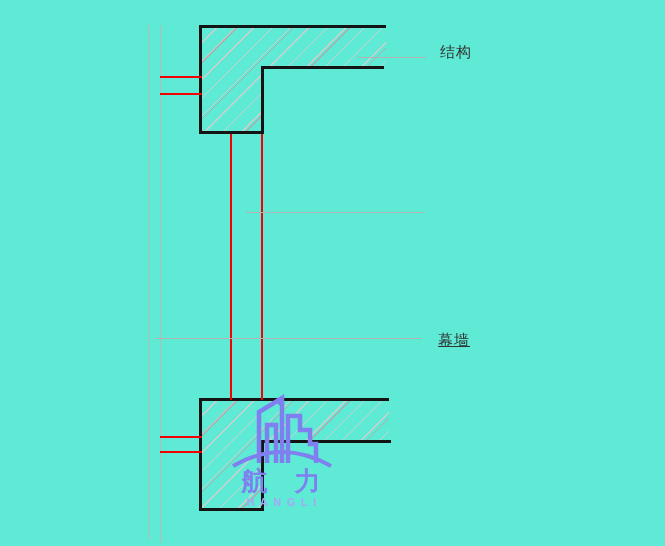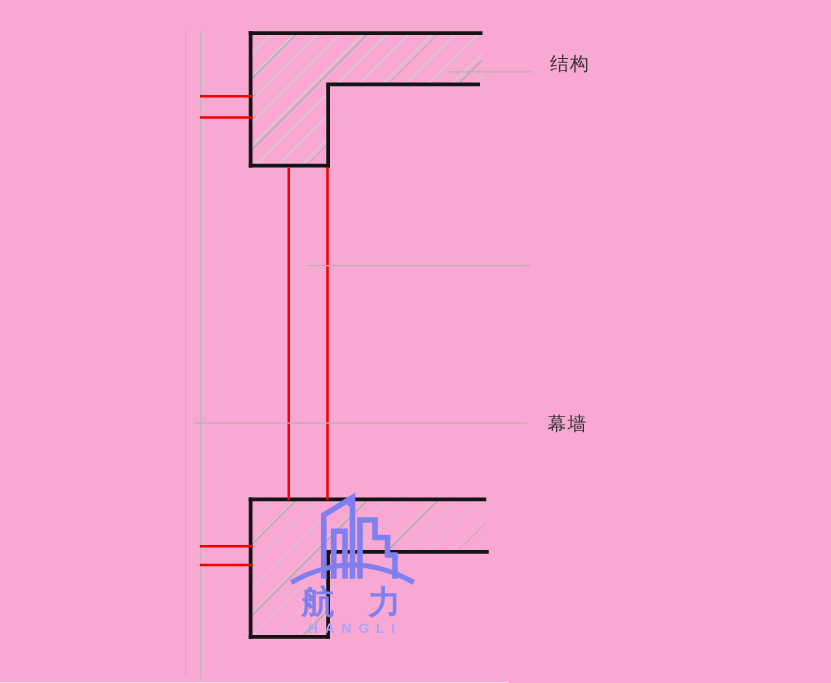--- a/index.html
+++ b/index.html
@@ -1,17 +1,17 @@
 <!DOCTYPE html>
 <html><head>
 <meta charset="utf-8">
 <style>
   html,body{margin:0;padding:0;background:#ffffff;}
   #canvas{
-    position:relative;width:665px;height:546px;background:#f9a8d4;overflow:hidden;
+    position:relative;width:665px;height:546px;background:#5eead4;overflow:hidden;
     font-family:"Liberation Sans","DejaVu Sans",sans-serif;
   }
   
   .gline{position:absolute;background:#b9b9b9;}
   .leader{position:absolute;background:#b3b3b3;height:1px;}
   
   .bline{position:absolute;background:#141414;}
   
   .hatch{
     position:absolute;
@@ -65,21 +65,21 @@
   <div class="rline" style="left:160px;top:76px;width:42px;height:2px;"></div>
   <div class="rline" style="left:160px;top:93px;width:42px;height:2px;"></div>
   <div class="rline" style="left:160px;top:436px;width:42px;height:2px;"></div>
   <div class="rline" style="left:160px;top:451px;width:42px;height:2px;"></div>
 
   <div class="leader" style="left:358px;top:57px;width:68px;"></div>
   <div class="leader" style="left:246px;top:212px;width:178px;"></div>
   <div class="leader" style="left:155px;top:338px;width:267px;"></div>
 
   <div class="label" style="left:440px;top:40px;">结构</div>
-  <div class="label" style="left:438px;top:328px;">幕墙</div>
+  <div class="label" style="left:438px;top:328px;text-decoration:underline;">幕墙</div>
 
   <svg id="logo" viewBox="0 0 112 124">
     <g stroke="#7f7ff0" stroke-width="4.5" fill="none" stroke-linejoin="miter">
       <path d="M33,75 V24 L56,10 V75"></path>
       <path d="M41,75 V37 H50 V75"></path>
       <path d="M62,75 V28 H74 V42 H84 V56 H90 V75"></path>
     </g>
     <path d="M50,14 L56,10 L56,20 Z" fill="#7f7ff0"></path>
     <path d="M7,78 Q56,50 105,78" stroke="#7f7ff0" stroke-width="4" fill="none"></path>
     <text x="60" y="102" text-anchor="middle" font-size="26" font-weight="bold" letter-spacing="10" fill="#7f7ff0" font-family="Liberation Sans, DejaVu Sans, sans-serif">航 力</text>

